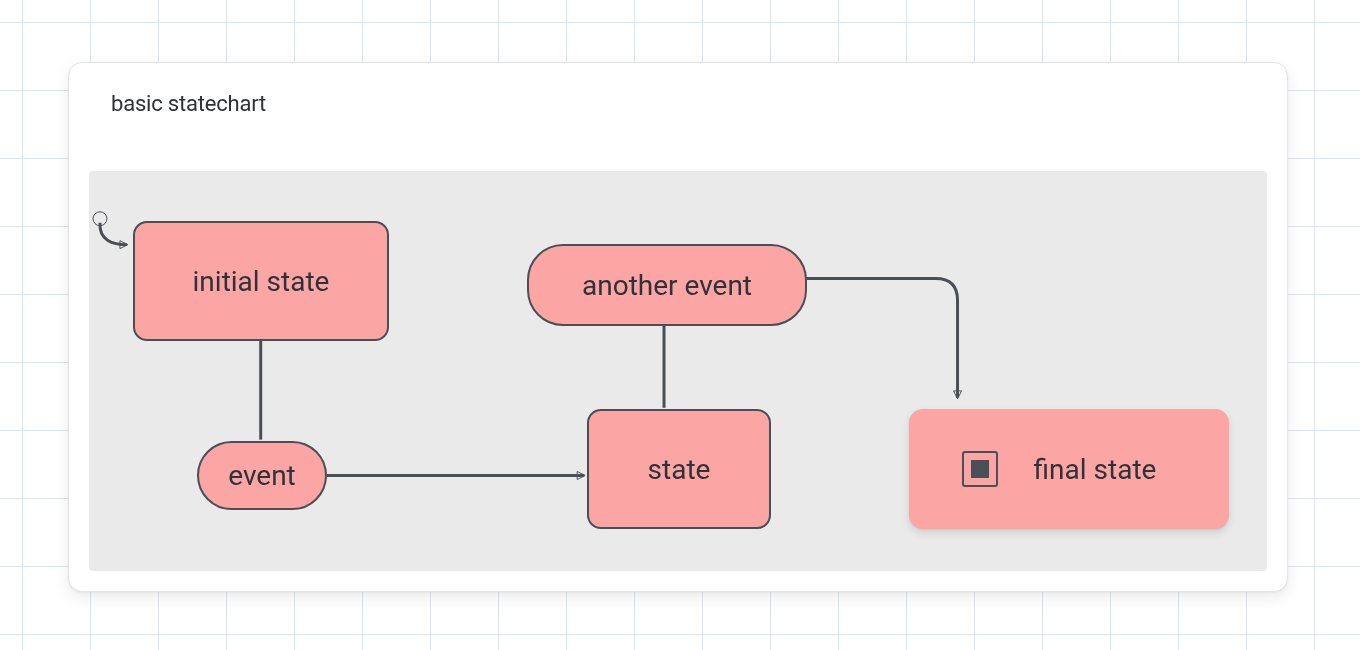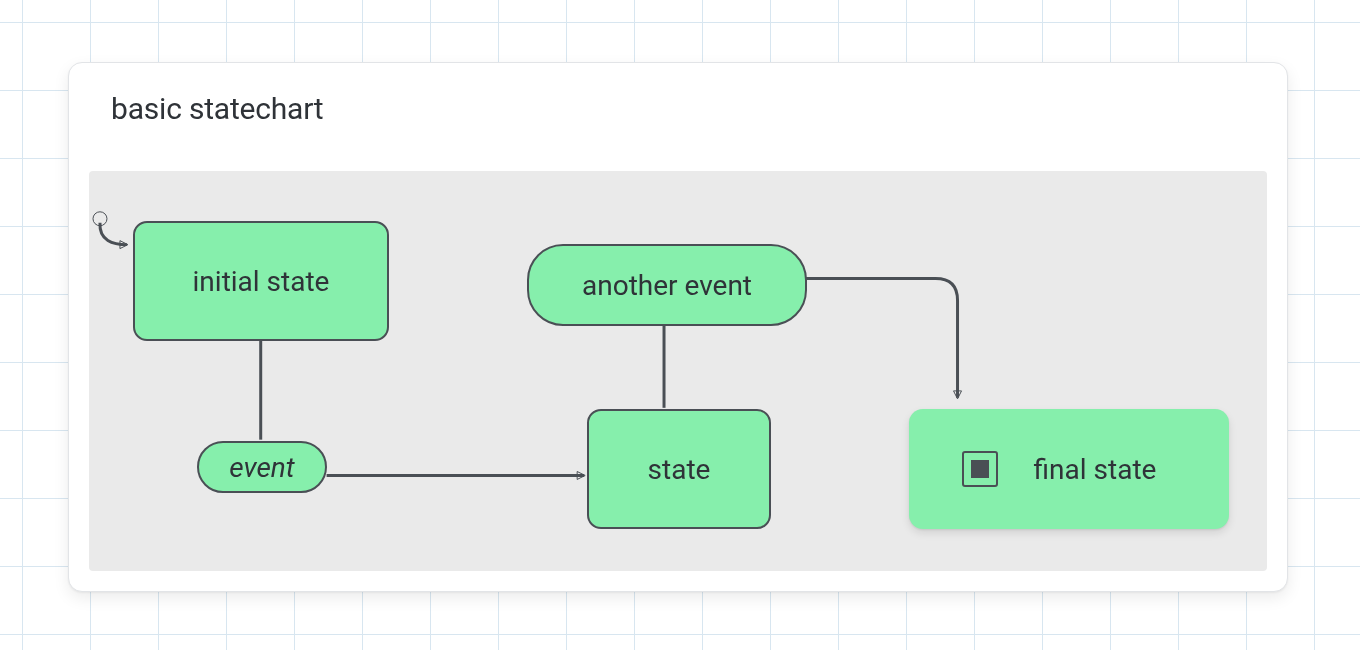--- a/index.html
+++ b/index.html
@@ -30,37 +30,37 @@
     background: #ffffff;
     border: 1px solid #e2e4e7;
     border-radius: 14px;
     box-shadow: 0 6px 16px rgba(0,0,0,0.08), 0 1px 2px rgba(0,0,0,0.05);
     box-sizing: border-box;
   }
   .panel-header {
     padding: 28px 42px 8px 42px;
   }
   .panel-title {
-    font-size: 30px;
+    font-size: 22px;
     font-weight: 400;
     color: #2f3338;
     letter-spacing: -0.2px;
   }
   .machine-area {
     position: absolute;
     left: 20px;
     right: 20px;
     top: 108px;
     bottom: 20px;
     background: #eaeaea;
     border-radius: 4px;
   }
   .node {
     position: absolute;
-    background: #86efac;
+    background: #fca5a5;
     border: 2.5px solid #4a4f55;
     color: #2f3338;
     font-size: 28px;
     display: flex;
     align-items: center;
     justify-content: center;
     box-sizing: border-box;
     white-space: nowrap;
   }
   .state {
@@ -137,21 +137,21 @@
 
         <line x1="576" y1="238" x2="576" y2="145" stroke-width="3"></line>
 
         <path d="M718,108 L848,108 Q870,108 870,130 L870,228" stroke-width="3" marker-end="url(#arrowhead)"></path>
       </svg>
 
       <div class="node state" style="left:44px; top:50px; width:256px; height:120px;">
         <span>initial state</span>
       </div>
 
-      <div class="node event" style="left:108px; top:270px; width:130px; height:52px;font-style:italic;">
+      <div class="node event" style="left:108px; top:270px; width:130px; height:69px;">
         <span>event</span>
       </div>
 
       <div class="node state" style="left:498px; top:238px; width:184px; height:120px;">
         <span>state</span>
       </div>
 
       <div class="node event" style="left:438px; top:73px; width:280px; height:82px;">
         <span>another event</span>
       </div>

